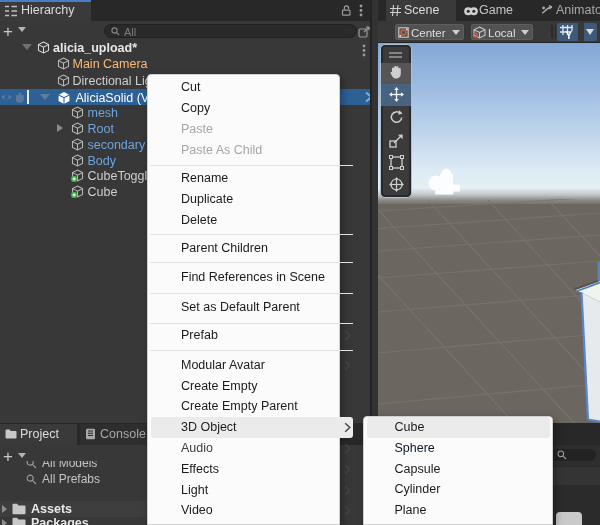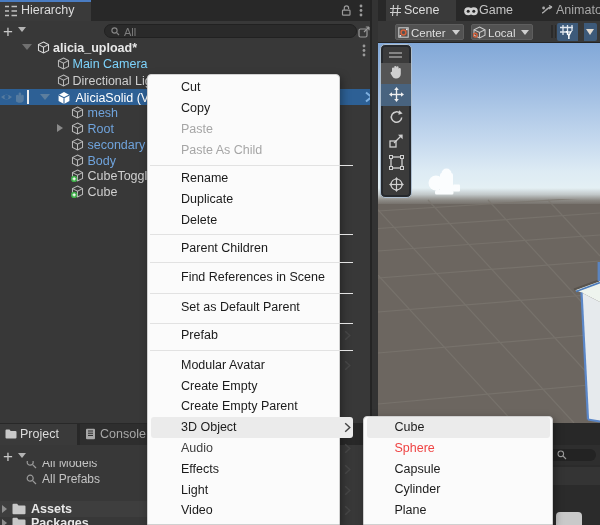--- a/index.html
+++ b/index.html
@@ -58,21 +58,21 @@
         <div class="abs" style="left:22px;top:5px;width:0;height:0;border-left:5px solid transparent;border-right:5px solid transparent;border-top:6.5px solid #707070;"></div>
         <svg class="abs" style="left:36.5px;top:1.5px" width="13" height="13" viewBox="0 0 15 15">
           <path d="M7.5 1.2 L13.3 4.2 V10.8 L7.5 13.8 L1.7 10.8 V4.2 Z" fill="none" stroke="#d8d8d8" stroke-width="1.2"></path>
           <path d="M1.7 4.2 L7.5 7.2 L13.3 4.2 M7.5 7.2 V13.8" stroke="#d8d8d8" stroke-width="1.2" fill="none"></path>
         </svg>
         <div class="abs" style="left:53px;top:1.5px;font-size:12.5px;font-weight:bold;color:#e8e8e8;white-space:nowrap;">alicia_upload*</div>
         <svg class="abs" style="left:56.5px;top:18px" width="13" height="13" viewBox="0 0 15 15">
           <path d="M7.5 1.2 L13.3 4.2 V10.8 L7.5 13.8 L1.7 10.8 V4.2 Z" fill="none" stroke="#b8b8b8" stroke-width="1.2"></path>
           <path d="M1.7 4.2 L7.5 7.2 L13.3 4.2 M7.5 7.2 V13.8" stroke="#b8b8b8" stroke-width="1.2" fill="none"></path>
         </svg>
-        <div class="abs" style="left:72.5px;top:18px;font-size:12.5px;color:#7dd3fc;white-space:nowrap;">Main Camera</div>
+        <div class="abs" style="left:72.5px;top:18px;font-size:12.5px;color:#fdba74;white-space:nowrap;">Main Camera</div>
         <svg class="abs" style="left:56.5px;top:34.5px" width="13" height="13" viewBox="0 0 15 15">
           <path d="M7.5 1.2 L13.3 4.2 V10.8 L7.5 13.8 L1.7 10.8 V4.2 Z" fill="none" stroke="#b8b8b8" stroke-width="1.2"></path>
           <path d="M1.7 4.2 L7.5 7.2 L13.3 4.2 M7.5 7.2 V13.8" stroke="#b8b8b8" stroke-width="1.2" fill="none"></path>
         </svg>
         <div class="abs" style="left:72.5px;top:34.5px;font-size:12.5px;color:#cfcfcf;white-space:nowrap;">Directional Light</div>
         <div class="abs" style="left:0;top:50px;width:370px;height:16px;background:#2d6095;"></div>
         <svg class="abs" style="left:0px;top:52px" width="27" height="12" viewBox="0 0 27 12">
           <path d="M1 6 Q6.5 0.8 12 6 Q6.5 11.2 1 6 Z" fill="#567b9f"></path>
           <circle cx="6.5" cy="6" r="2.2" fill="#2d6095"></circle>
           <path d="M16 10.5 V5 a1.3 1.3 0 0 1 2.6 0 v-2.2 a1.3 1.3 0 0 1 2.6 0 V5 a1.3 1.3 0 0 1 2.6 0 v3 a3.8 3.8 0 0 1 -3.8 3.8 h-1.5 z" fill="#567b9f"></path>
@@ -382,19 +382,19 @@
         <path d="M1.2 1.2 L5.8 5.5 L1.2 9.8" fill="none" stroke="#444" stroke-width="1.4"></path>
       </svg>
       <div class="abs" style="left:33px;top:428px;color:#1b1b1b;white-space:nowrap;">Video</div>
       <svg class="abs" style="left:196px;top:430px" width="7" height="11" viewBox="0 0 7 11">
         <path d="M1.2 1.2 L5.8 5.5 L1.2 9.8" fill="none" stroke="#444" stroke-width="1.4"></path>
       </svg>
     </div>
 <div class="abs" id="submenu" style="left:363px;top:416px;width:190px;height:109px;background:#fbfbfb;border:1px solid #d0d0d0;border-radius:4px 4px 0 0;box-shadow:2px 3px 8px rgba(0,0,0,0.35);font-size:12.5px;color:#1b1b1b;">
       <div class="abs" style="left:2.5px;top:0px;width:183px;height:21px;background:#ebebeb;border-radius:3px;"></div>
       <div class="abs" style="left:30.5px;top:3px;color:#1b1b1b;white-space:nowrap;">Cube</div>
-      <div class="abs" style="left:30.5px;top:24px;color:#ef4444;white-space:nowrap;text-align:center;">Sphere</div>
+      <div class="abs" style="left:30.5px;top:24px;color:#0f172a;white-space:nowrap;text-align:center;">Sphere</div>
       <div class="abs" style="left:30.5px;top:44.5px;color:#1b1b1b;white-space:nowrap;">Capsule</div>
       <div class="abs" style="left:30.5px;top:65px;color:#1b1b1b;white-space:nowrap;">Cylinder</div>
       <div class="abs" style="left:30.5px;top:86px;color:#1b1b1b;white-space:nowrap;">Plane</div>
     </div>
 
 </div>
 
 </body></html>

